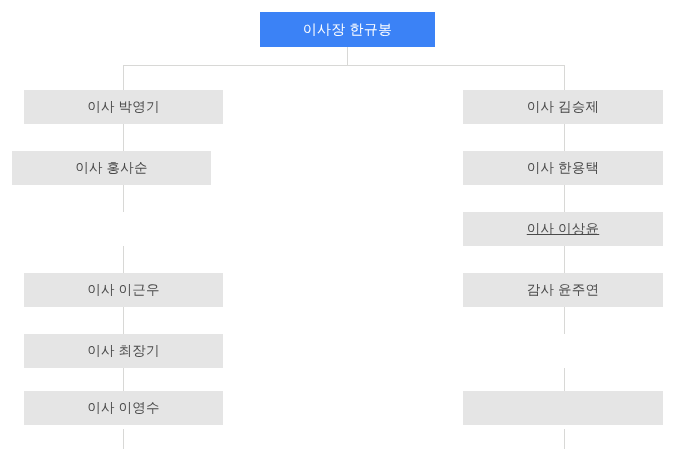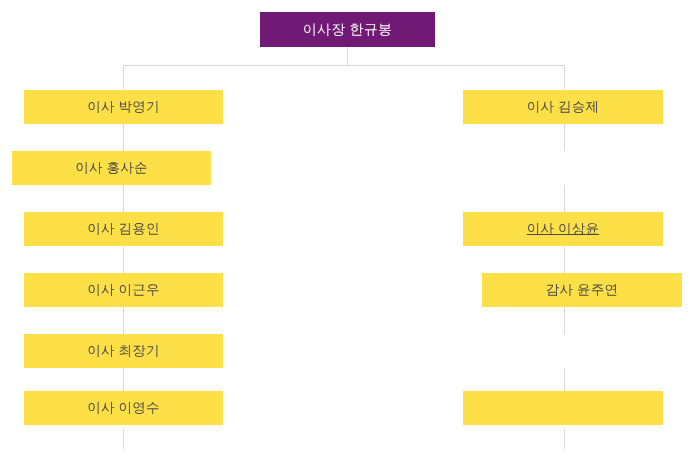--- a/index.html
+++ b/index.html
@@ -20,25 +20,25 @@
   }
   .node {
     position: absolute;
     box-sizing: border-box;
     display: flex;
     align-items: center;
     justify-content: center;
     font-size: 13.5px;
     letter-spacing: 0.2px;
     color: #4a4a4a;
-    background: #fde047;
+    background: #e5e5e5;
     white-space: nowrap;
   }
   .node.root {
-    background: #701a75;
+    background: #3b82f6;
     color: #ffffff;
     font-size: 14px;
   }
   .node.empty {
     color: transparent;
   }
   .connector {
     position: absolute;
     background: #d8d8d6;
   }
@@ -69,23 +69,23 @@
 
   <div class="connector v" style="left:564px; top:124px; height:27px;"></div>
   <div class="connector v" style="left:564px; top:185px; height:27px;"></div>
   <div class="connector v" style="left:564px; top:246px; height:27px;"></div>
   <div class="connector v" style="left:564px; top:307px; height:27px;"></div>
   <div class="connector v" style="left:564px; top:368px; height:27px;"></div>
   <div class="connector v" style="left:564px; top:429px; height:20px;"></div>
 
   <div class="node" style="left:24px; top:90px; width:199px; height:34px;">이사 박영기</div>
   <div class="node" style="left:12px; top:151px; width:199px; height:34px;">이사 홍사순</div>
-  <div class="node" style="left:24px; top:212px; width:199px; height:34px;">이사 김용인</div>
   <div class="node" style="left:24px; top:273px; width:199px; height:34px;">이사 이근우</div>
   <div class="node" style="left:24px; top:334px; width:199px; height:34px;">이사 최장기</div>
   <div class="node" style="left:24px; top:391px; width:199px; height:34px;">이사 이영수</div>
 
   <div class="node" style="left:463px; top:90px; width:200px; height:34px;">이사 김승제</div>
+  <div class="node" style="left:463px; top:151px; width:200px; height:34px;">이사 한용택</div>
   <div class="node" style="left:463px; top:212px; width:200px; height:34px;text-decoration:underline;">이사 이상윤</div>
-  <div class="node" style="left:482px; top:273px; width:200px; height:34px;">감사 윤주연</div>
+  <div class="node" style="left:463px; top:273px; width:200px; height:34px;">감사 윤주연</div>
   <div class="node empty" style="left:463px; top:391px; width:200px; height:34px;"></div>
 
 </div>
 
 </body></html>

